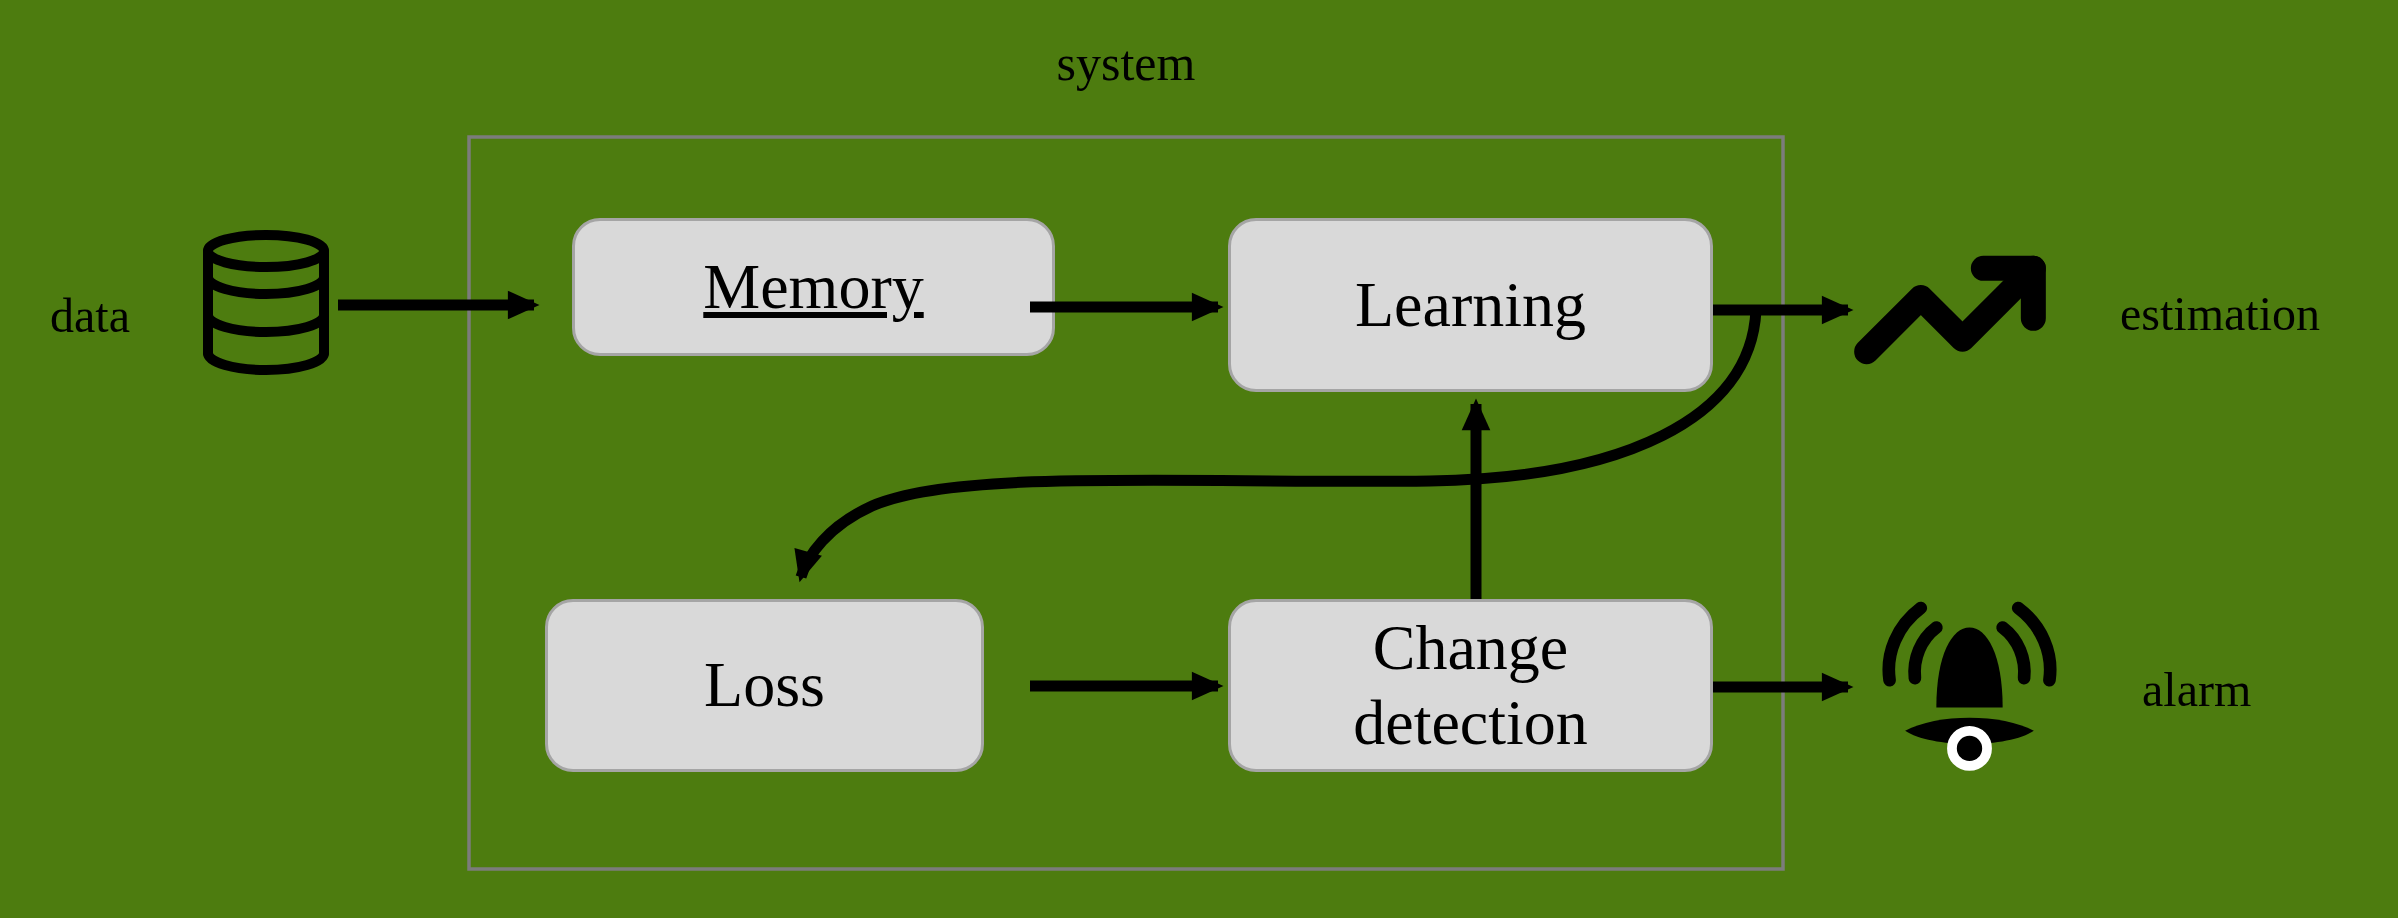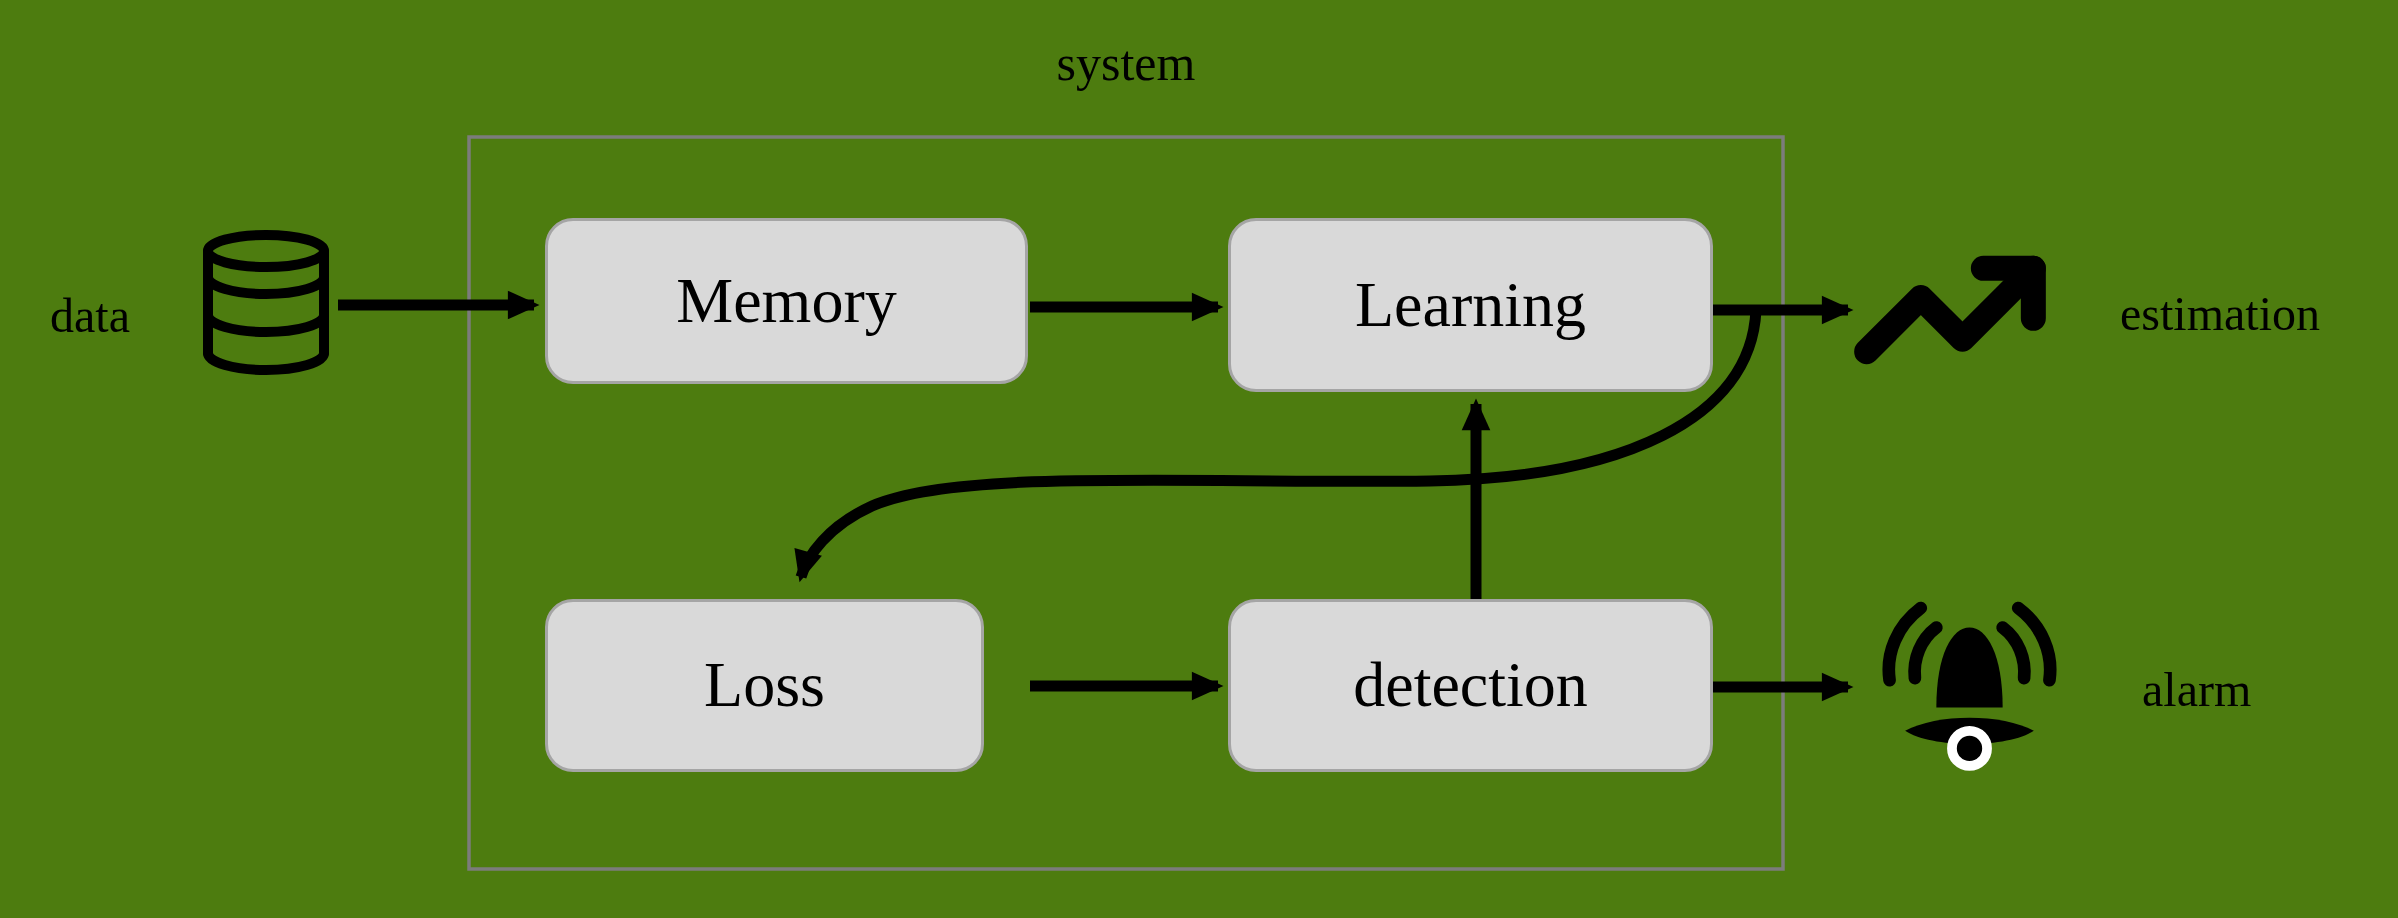--- a/index.html
+++ b/index.html
@@ -11,21 +11,21 @@
     position:absolute; left:469px; top:34px; width:1314px;
     text-align:center; font-size:50px;
   }
   .node {
     position:absolute; box-sizing:border-box;
     background:#d9d9d9; border:3px solid #a5a5a5; border-radius:28px;
     display:flex; flex-direction:column; align-items:center; justify-content:center;
     font-size:64px; line-height:1.16; text-align:center;
     z-index:1;
   }
-  .node-memory { left:545px; top:218px; width:483px; height:166px; }
+  .node-memory { left:572px; top:218px; width:483px; height:138px;text-decoration:underline; }
   .node-learning { left:1228px; top:218px; width:485px; height:174px; }
   .node-loss { left:545px; top:599px; width:439px; height:173px; }
   .node-change { left:1228px; top:599px; width:485px; height:173px; }
   .overlay {
     position:absolute; left:0; top:0; width:2398px; height:918px;
     z-index:2; pointer-events:none;
   }
   .arrow { stroke:#000; stroke-width:11; fill:none; marker-end:url(#ah); }
   .frame { fill:none; stroke:#7c7c7c; stroke-width:3.5px; }
   .icon { position:absolute; z-index:2; }
@@ -52,20 +52,21 @@
   <div class="node node-learning">
     <div>Learning</div>
     <div></div>
   </div>
 
   <div class="node node-loss">
     <div>Loss</div>
   </div>
 
   <div class="node node-change">
+    <div>Change</div>
     <div>detection</div>
   </div>
 
   <svg class="overlay" width="2398" height="918" viewBox="0 0 2398 918" xmlns="http://www.w3.org/2000/svg">
     <defs>
       <marker id="ah" viewBox="0 0 12 12" refX="9.5" refY="6" markerWidth="3.4" markerHeight="3.0" orient="auto">
         <path d="M 0 0.8 L 11.5 6 L 0 11.2 Z" fill="#000"></path>
       </marker>
     </defs>
 

